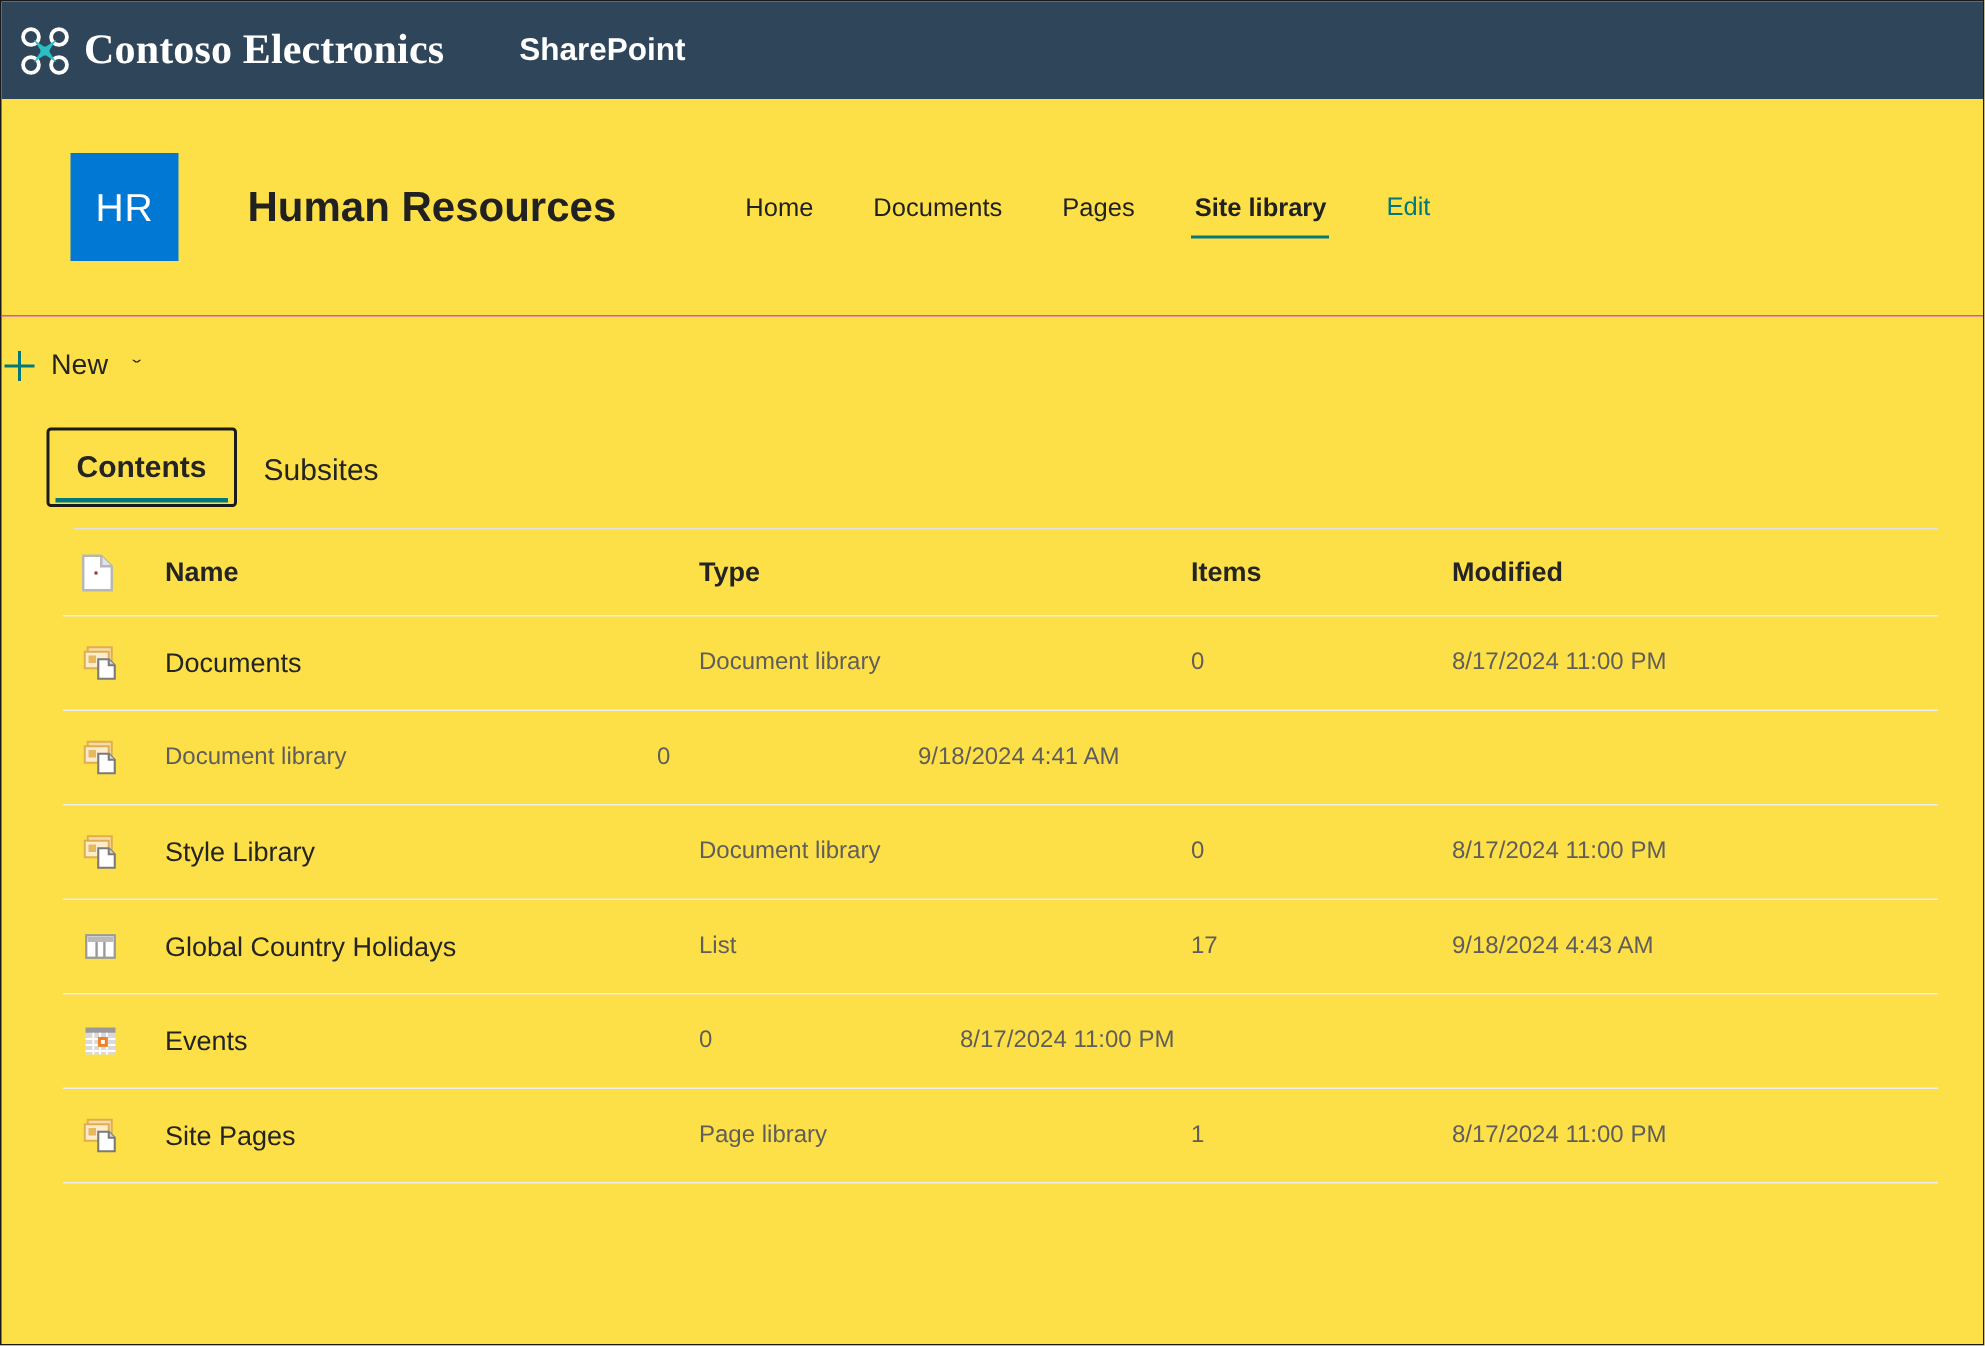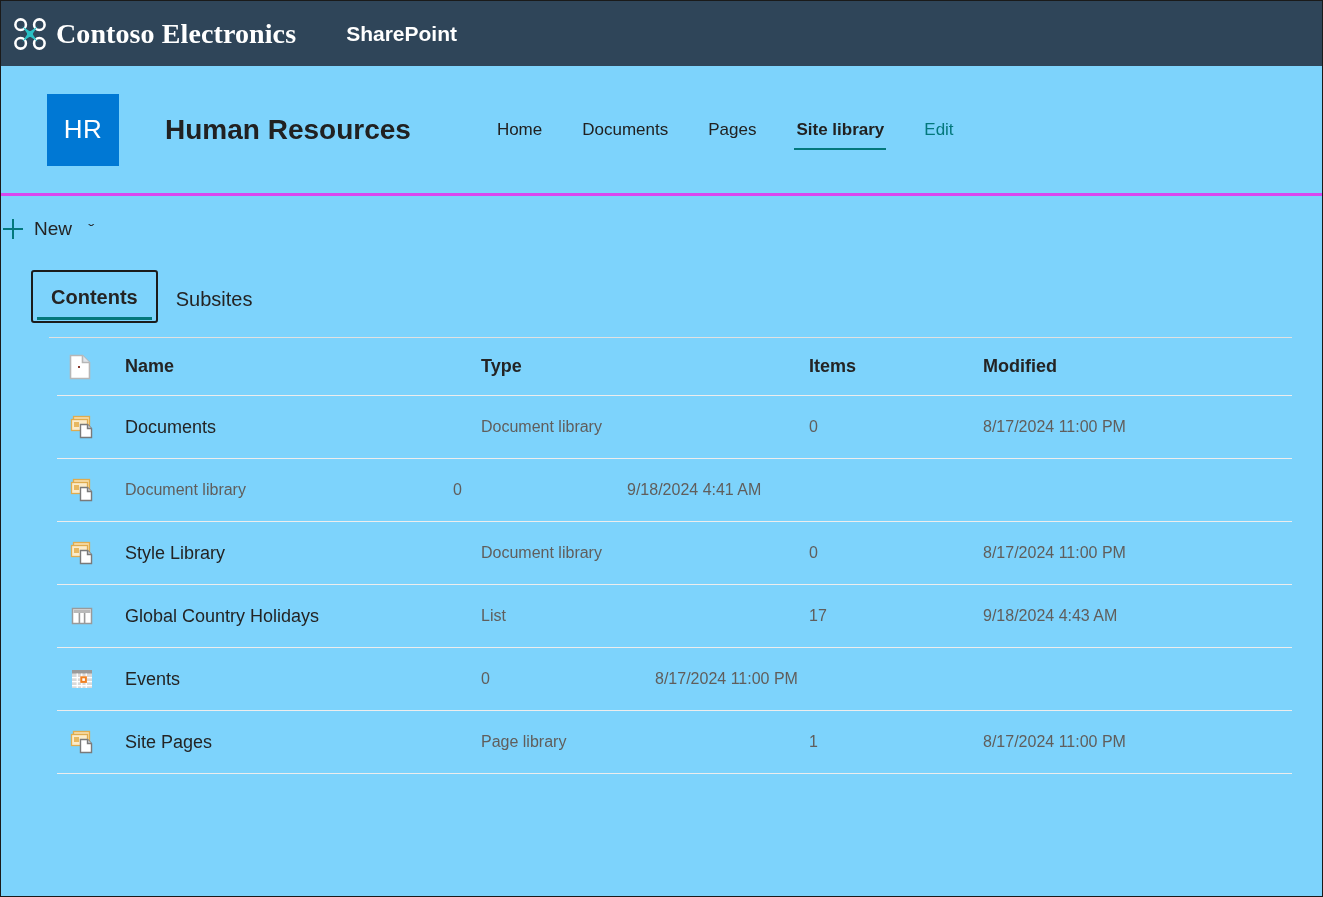--- a/index.html
+++ b/index.html
@@ -12,21 +12,21 @@
     font-family: "Liberation Sans", sans-serif;
     color: #323130;
     -webkit-font-smoothing: antialiased;
   }
   .page {
     position: relative;
     width: 1323px;
     height: 897px;
     box-sizing: border-box;
     border: 1px solid #1a1a1a;
-    background: #7dd3fc;
+    background: #fde047;
     overflow: hidden;
   }
 
   
   .suite-bar {
     height: 65px;
     background: #2f4559;
     display: flex;
     align-items: center;
     padding-left: 12px;
@@ -54,25 +54,25 @@
   .suite-app {
     margin-left: 50px;
     font-size: 21px;
     font-weight: 700;
     color: #ffffff;
     white-space: nowrap;
   }
 
   
   .site-header {
-    height: 130px;
-    box-sizing: border-box;
-    display: flex;
-    align-items: center;
-    border-bottom: 3px solid #d946ef;
+    height: 145px;
+    box-sizing: border-box;
+    display: flex;
+    align-items: center;
+    border-bottom: 1px solid #d946ef;
     padding-left: 46px;
   }
   .site-logo {
     width: 72px;
     height: 72px;
     background: #0078d4;
     color: #ffffff;
     display: flex;
     align-items: center;
     justify-content: center;
@@ -202,21 +202,21 @@
     background: #03787c;
   }
   .tabs-divider {
     margin: 14px 30px 0 48px;
     height: 1px;
     background: #e1e1e1;
   }
 
   
   .list-area {
-    padding: 0 30px 0 56px;
+    padding: 0 30px 0 41px;
   }
   .row {
     display: flex;
     align-items: center;
     border-bottom: 1px solid #ededed;
     box-sizing: border-box;
   }
   .row.header-row {
     height: 58px;
     border-bottom: 1px solid #ededed;

